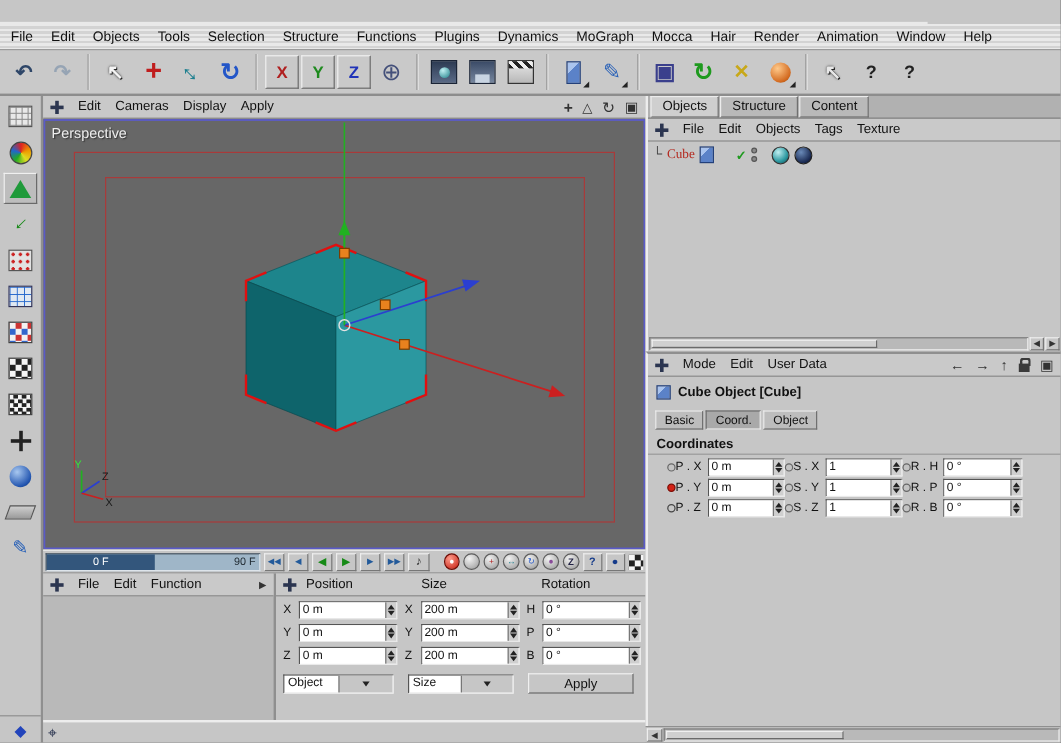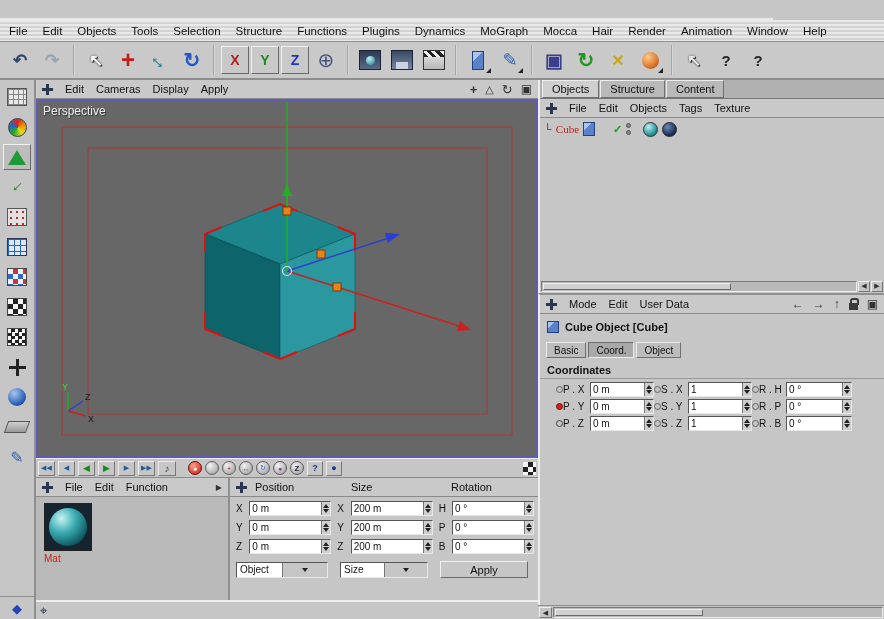--- a/index.html
+++ b/index.html
@@ -257,20 +257,24 @@
         <line x1="32" y1="312" x2="50" y2="317" stroke="#cc1f1f" stroke-width="1.4"></line>
         <text x="26" y="291" font-size="9" fill="#3adf3a">Y</text>
         <text x="49" y="301" font-size="9" fill="#1a1a1a">Z</text>
         <text x="52" y="323" font-size="9" fill="#1a1a1a">X</text>
       </g>
     </svg>
     <div class="abs" style="left:7px;top:5px;color:#ededed;font-size:12px;text-shadow:1px 1px 1px #333;">Perspective</div>
   </div>
 
   <div class="abs flex" style="left:36px;top:458px;width:502px;height:20px;background:#c6c6c6;border-top:1px solid #eee;border-bottom:1px solid #8a8a8a;gap:3px;padding:0 2px;">
+    <div style="position:relative;width:186px;height:15px;background:#9fb6c8;border:1px solid;border-color:#4a5560 #dde4ea #dde4ea #4a5560;font-size:9px;">
+      <div style="position:absolute;left:0;top:0;width:90px;height:100%;background:#33567c;color:#fff;display:flex;align-items:center;justify-content:center;">0 F</div>
+      <div style="position:absolute;right:3px;top:0;height:100%;display:flex;align-items:center;color:#1e2830;">90 F</div>
+    </div>
     <div class="pbtn">
         <span>◀◀</span>
       </div>
     <div class="pbtn">
         <span>◀</span>
       </div>
     <div class="pbtn green">
         <span>◀</span>
       </div>
     <div class="pbtn green">
@@ -314,28 +318,20 @@
     <div style="margin-left:auto;width:13px;height:13px;" class="checker"></div>
   </div>
 
   <div class="abs" style="left:36px;top:478px;width:194px;height:122px;background:#b9b9b9;border-right:2px solid #8f8f8f;">
     <div class="panel-menu">
       <span class="plus-icon"></span>
       <span>File</span>
       <span>Edit</span>
       <span>Function</span>
       <span style="margin-left:auto;font-size:8px;color:#333;">▶</span>
-    </div>
-    <div style="padding:6px 8px;">
-      <div style="width:50px;">
-        <div style="width:48px;height:48px;border:1px solid #222;background:#15242e;display:flex;align-items:center;justify-content:center;">
-          <span style="width:38px;height:38px;border-radius:50%;background:radial-gradient(circle at 33% 28%,#c8f2f2,#3aacb2 38%,#0d525c 78%,#06262c);"></span>
-        </div>
-        <div style="font-size:10px;color:#c4281c;padding-top:2px;">Mat</div>
-      </div>
     </div>
   </div>
 
   <div class="abs" style="left:230px;top:478px;width:308px;height:122px;background:#c6c6c6;">
     <div class="panel-menu" style="gap:0;">
       <span class="plus-icon" style="margin-right:8px;"></span>
       <span style="width:96px;font-size:11px;">Position</span>
       <span style="width:100px;font-size:11px;">Size</span>
       <span style="font-size:11px;">Rotation</span>
     </div>

